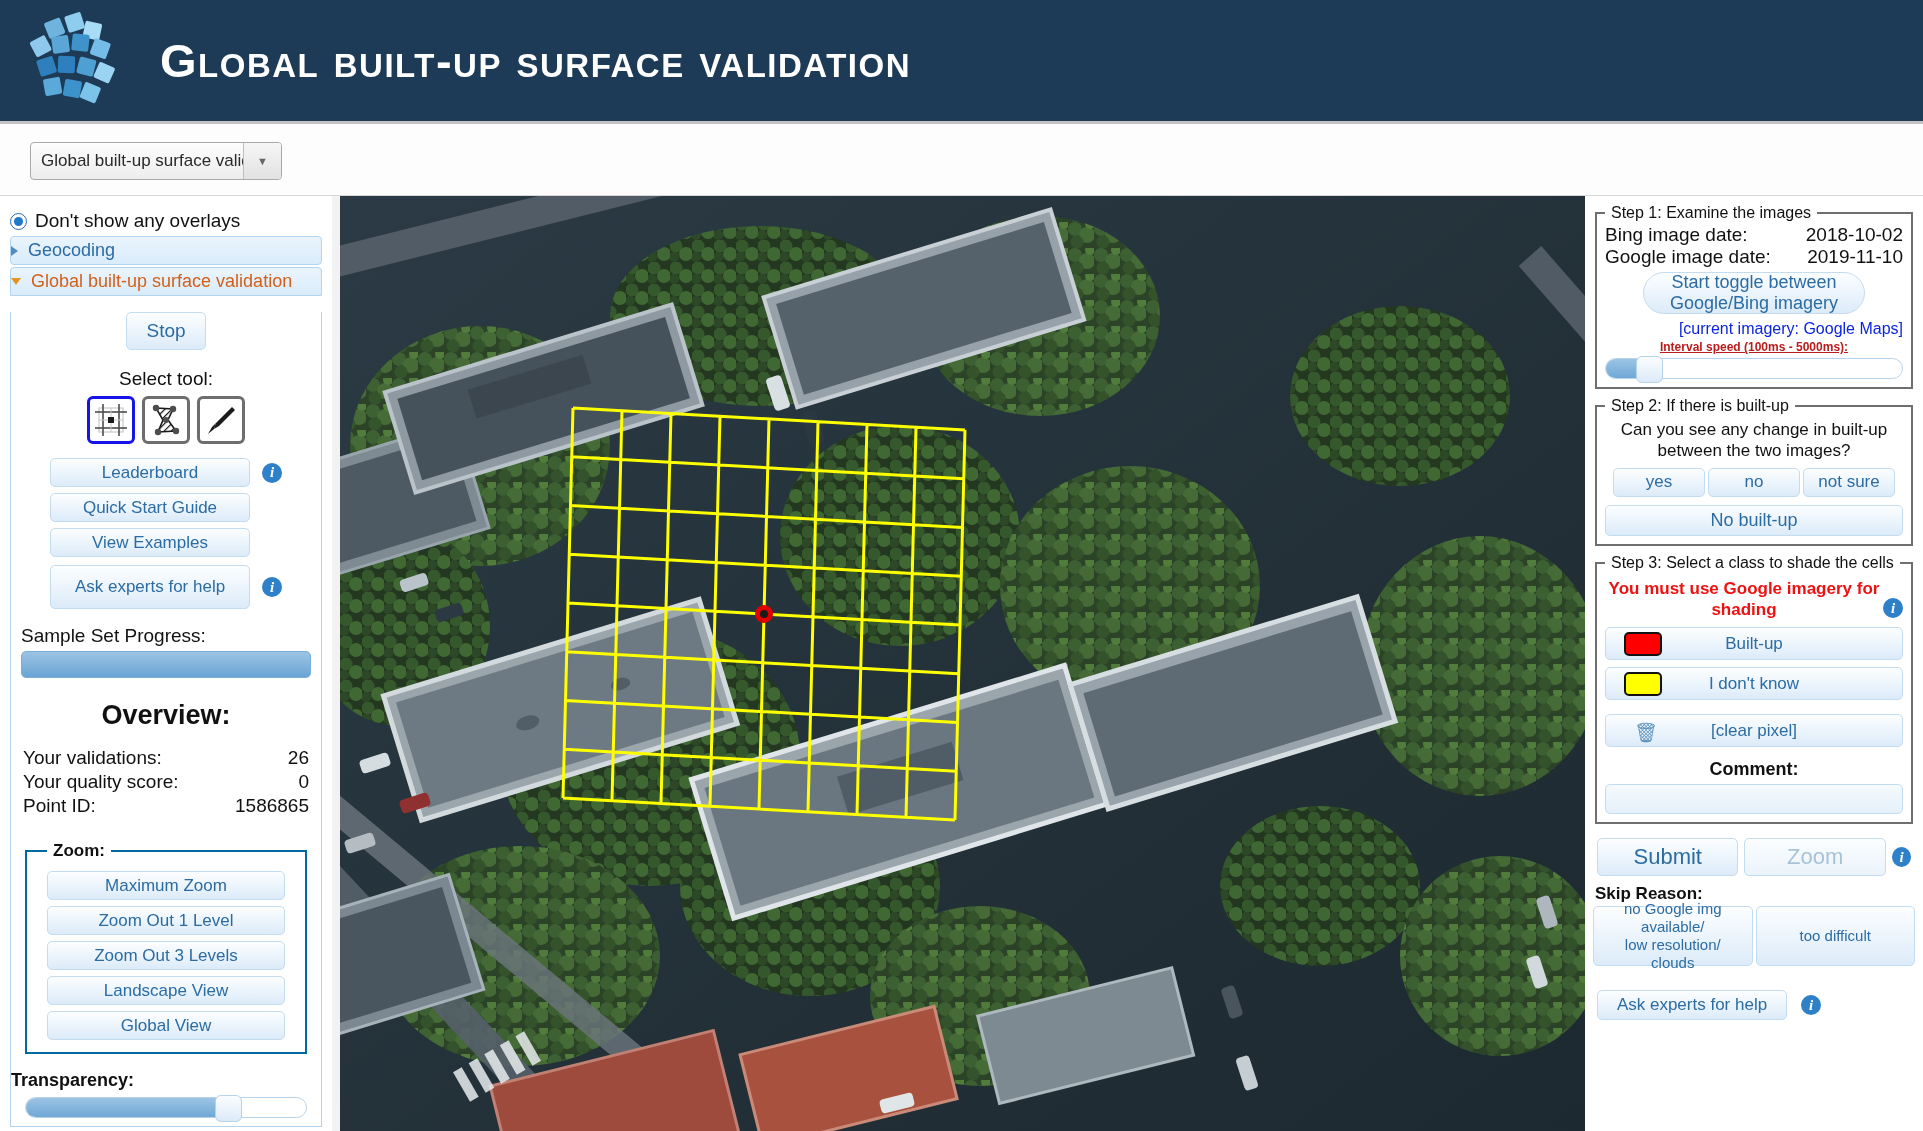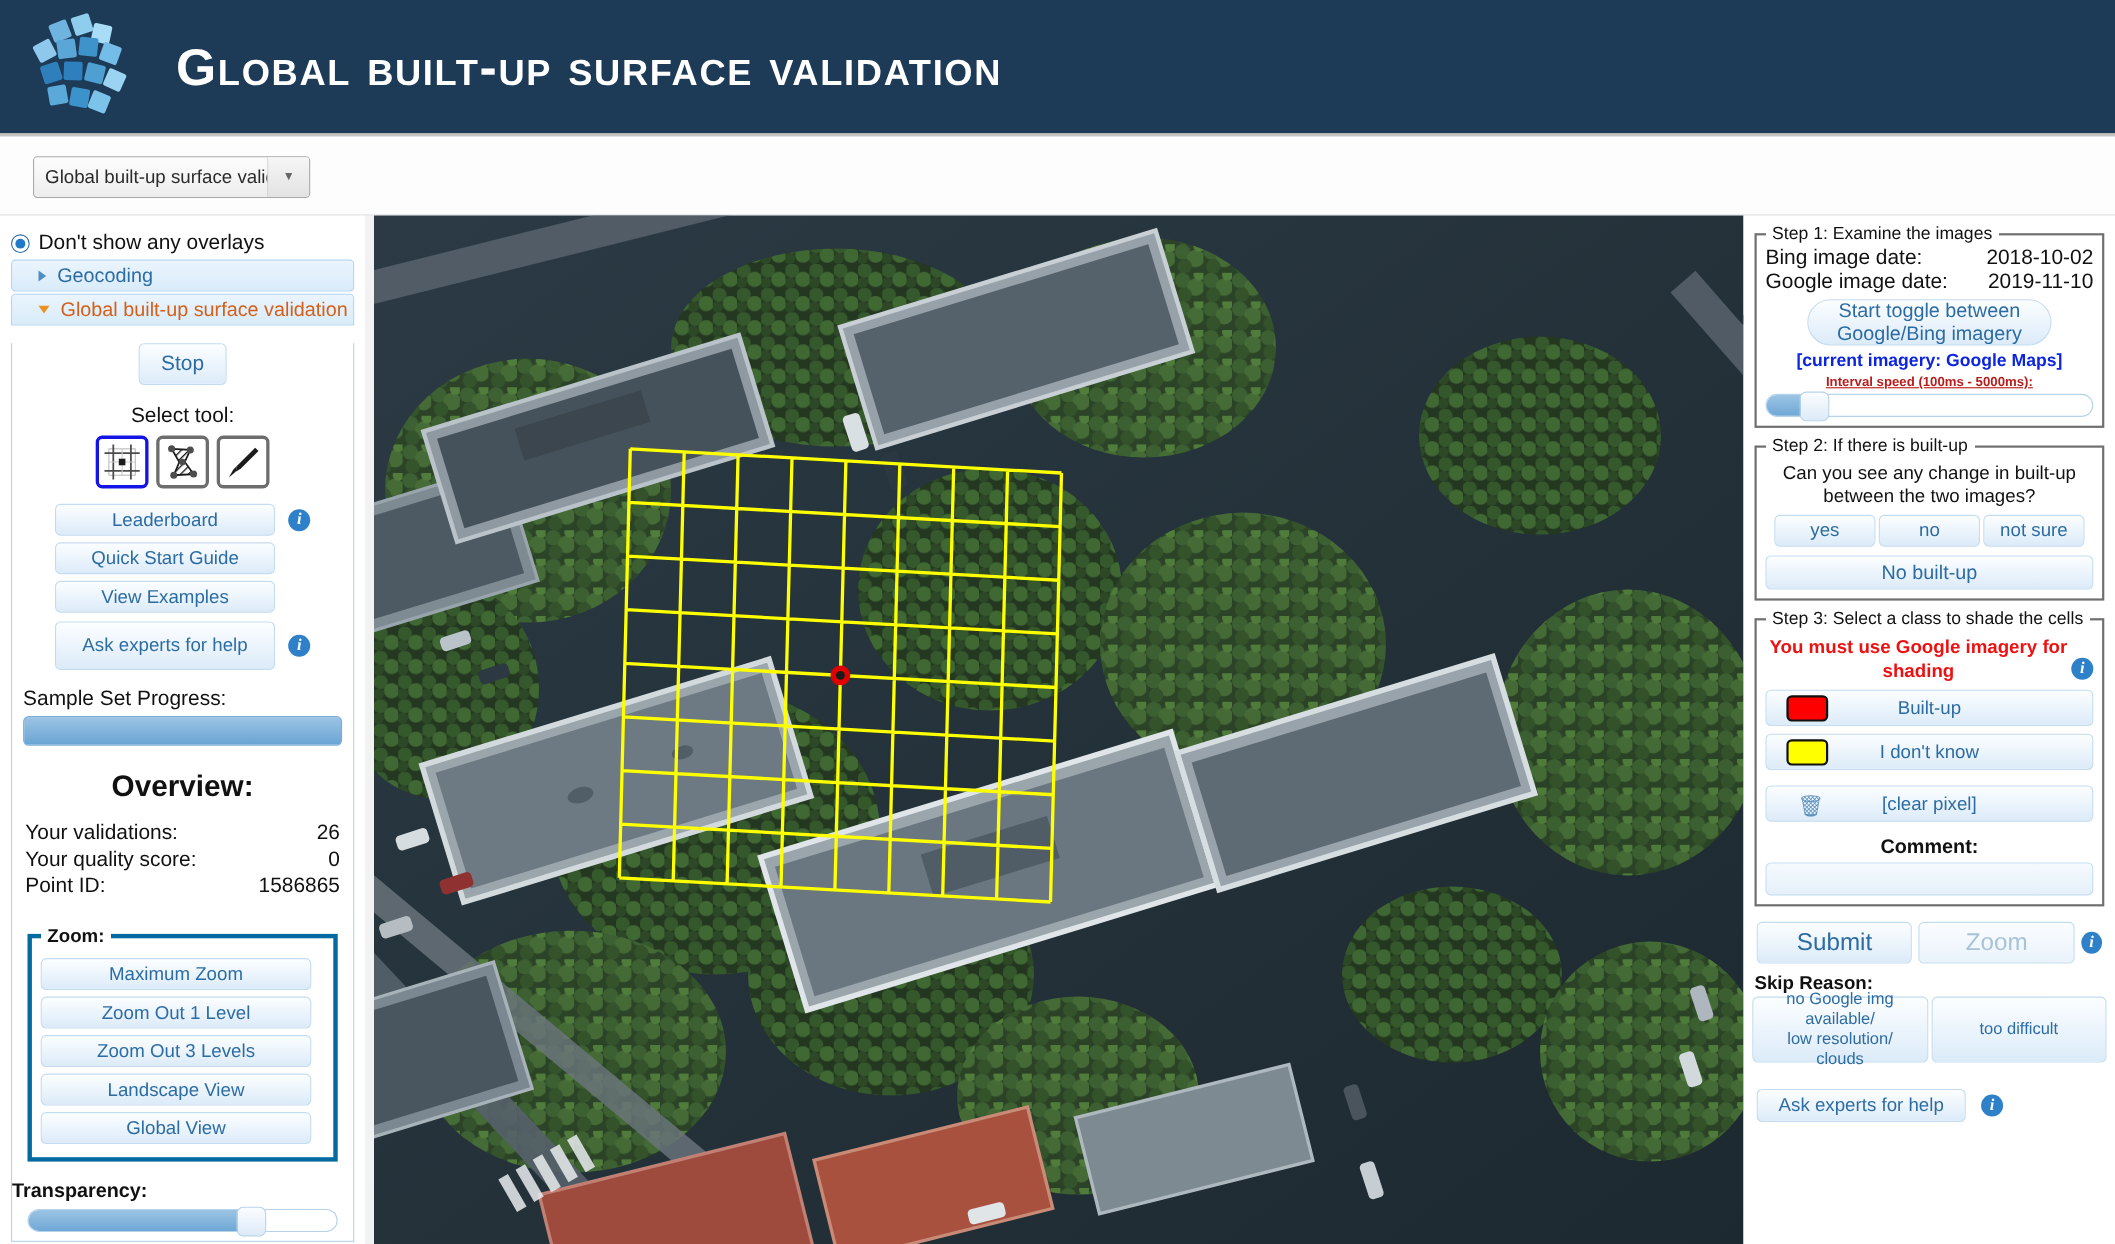--- a/index.html
+++ b/index.html
@@ -96,21 +96,21 @@
 
   .accordion {
     margin: 2px 10px 0 10px;
     height: 29px;
     background: linear-gradient(to bottom,#eaf4fd,#d9ecfa);
     border: 1px solid #b3d4ef;
     border-radius: 4px;
     display: flex; align-items: center;
     font-size: 18px;
     color: #2c6ca3;
-    padding-left: 24px;
+    padding-left: 0;
     gap: 10px;
   }
   .accordion.open {
     color: #d2601a;
     border-radius: 4px 4px 0 0;
     border-bottom: 1px solid #b3d4ef;
   }
   .tri-right { width:0;height:0;border-left:7px solid #4f8cc0;border-top:5px solid transparent;border-bottom:5px solid transparent;}
   .tri-down  { width:0;height:0;border-top:7px solid #e8931f;border-left:5px solid transparent;border-right:5px solid transparent;}
 
@@ -159,22 +159,22 @@
     border: 1px solid #7aaed8;
   }
   #overview-title { text-align:center; font-size:27px; font-weight:bold; color:#111; margin-top:22px;}
   .stat-row {
     display:flex; justify-content:space-between;
     font-size:19px; color:#111;
     margin: 2px 12px 0 12px;
   }
   #zoom-fieldset {
     margin: 24px 14px 0 14px;
-    border: 4px solid #0369a1;
-    padding: 4px 20px 12px 8px;
+    border: 2px solid #0369a1;
+    padding: 4px 20px 12px 20px;
   }
   #zoom-fieldset legend { font-size:17px; font-weight:bold; color:#111; padding: 0 6px;}
   .zoom-btn { width: 100%; height: 29px; margin-top: 6px; }
   #transparency-label { text-align:left; font-size:18px; font-weight:bold; color:#111; margin-top:16px;}
   .slider {
     margin: 6px 14px 0 14px; height: 21px; position: relative;
     background: #ffffff; border: 1px solid #b6d3ea; border-radius: 11px;
   }
   .slider-fill {
     position:absolute; left:0; top:0; bottom:0; border-radius: 11px 0 0 11px;
@@ -205,21 +205,21 @@
     padding: 0 8px;
   }
   .fs {
     border: 2px solid #6f6f6f;
     margin-top: 8px;
     padding: 2px 8px 8px 8px;
   }
   .fs legend { font-size: 16px; color: #111; padding: 0 6px; }
   .kv { display:flex; justify-content:space-between; font-size:19px; color:#111; }
   #toggle-btn { width: 222px; height: 42px; margin: 4px auto 0 auto; flex-direction:column; line-height:1.15; font-size:18px;border-radius:21px;}
-  #current-imagery { text-align:center; font-size:16px; font-weight:bold; color:#0b24e0; margin-top:6px;}
+  #current-imagery { text-align:right; font-size:16px; font-weight:normal; color:#0b24e0; margin-top:6px;}
   #interval-label { text-align:center; font-size:12px; font-weight:bold; color:#b91c1c; margin-top:2px;text-decoration:underline;}
   #q-text { text-align:center; font-size:17px; font-weight:normal; color:#111; line-height:1.25; margin-top:2px;}
   #yesno-row { display:flex; justify-content:center; gap:3px; margin-top:6px; }
   .yn-btn { width: 92px; height: 29px; font-size:17px; }
   #nobuilt-btn { width: 100%; height: 31px; margin-top: 8px; font-size:18px;}
   #must-use { text-align:center; font-size:17px; font-weight:bold; color:#ee1111; line-height:1.25; margin-top:4px;}
   .class-btn {
     width: 100%; height: 33px; margin-top: 7px;
     position: relative; font-size:17px;
   }

